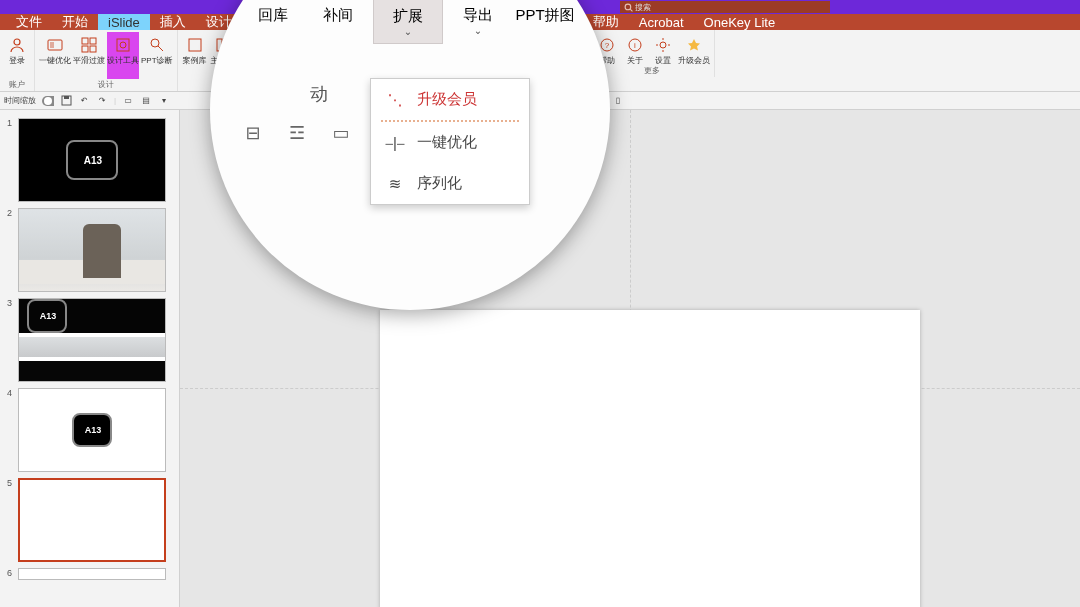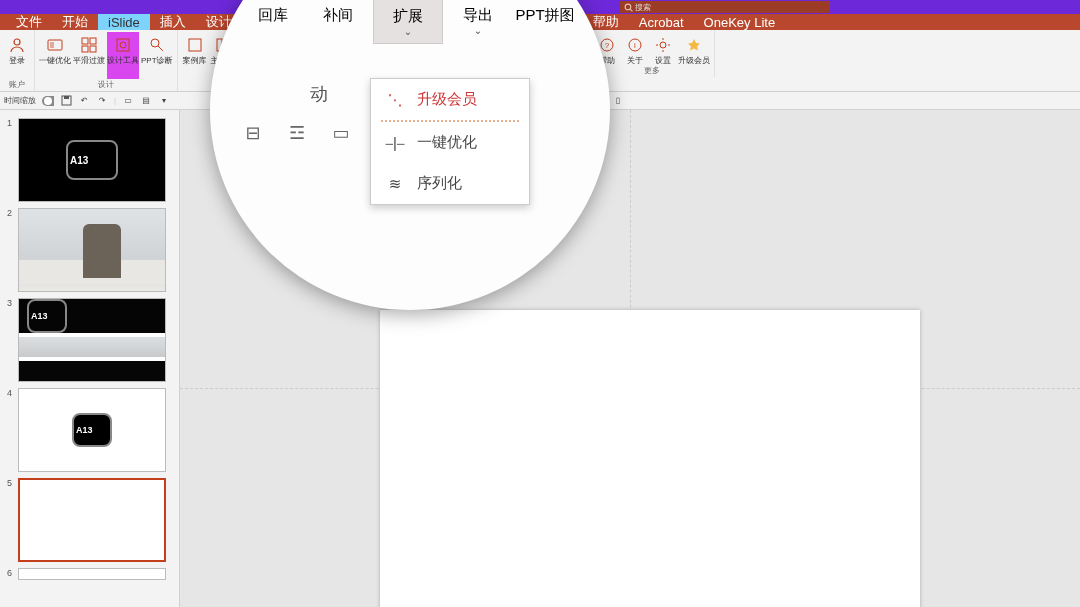--- a/index.html
+++ b/index.html
@@ -28,21 +28,21 @@
 .workspace { display:flex; height:497px; }
 .thumbnails { width:180px; background:#f3f3f3; border-right:1px solid #d0d0d0; padding:8px 0 0 4px; overflow:hidden; position:relative; }
 .thumbnails::after{content:"";position:absolute;right:0;top:0;width:12px;height:100%;background:linear-gradient(#f3f3f3,#f3f3f3);}
 .thumbnails .scrollbar{position:absolute;right:2px;top:2px;width:8px;height:40px;background:#c8c8c8;border-radius:2px;}
 .thumb { display:flex; margin-bottom:6px; }
 .thumb .num { font-size:9px; color:#555; width:10px; text-align:right; padding-right:2px;}
 .thumb .slide { width:148px; height:84px; background:#fff; border:1px solid #bbb; margin-left:4px; display:flex; align-items:center; justify-content:center; position:relative; overflow:hidden;}
 .thumb.sel .slide{border:2px solid #c43e1c;}
 
 .slide.black{background:#000;}
-.chip{width:52px;height:40px;border:2px solid #888;border-radius:8px;display:flex;align-items:center;color:#fff;font-size:10px;font-weight:bold;gap:2px;}
+.chip{width:52px;height:40px;border:2px solid #888;border-radius:8px;display:flex;align-items:center;justify-content:center;color:#fff;font-size:10px;font-weight:bold;gap:2px;}
 .chip.sm{width:40px;height:34px;font-size:9px;}
 .chip .apple{font-size:10px;}
 .photo { width:100%; height:100%; background:linear-gradient(180deg,#dfe3e6 0%,#cfd3d5 60%,#ebe9e6 100%); position:relative; }
 .photo .person{position:absolute;left:44%;top:18%;width:38px;height:54px;background:#6b6258;border-radius:6px 6px 0 0;}
 .photo .desk{position:absolute;left:0;bottom:8%;width:100%;height:30%;background:#e9e7e3;}
 .split3{display:flex;flex-direction:column;width:100%;height:100%;}
 .split3>div{flex:1;border-top:4px solid #fff;}
 .split3>div:first-child{border:none;}
 .stripA{background:#050505;display:flex;align-items:center;padding-left:8px;}
 .stripB{background:linear-gradient(#dcdfe1,#c8cacc);}

